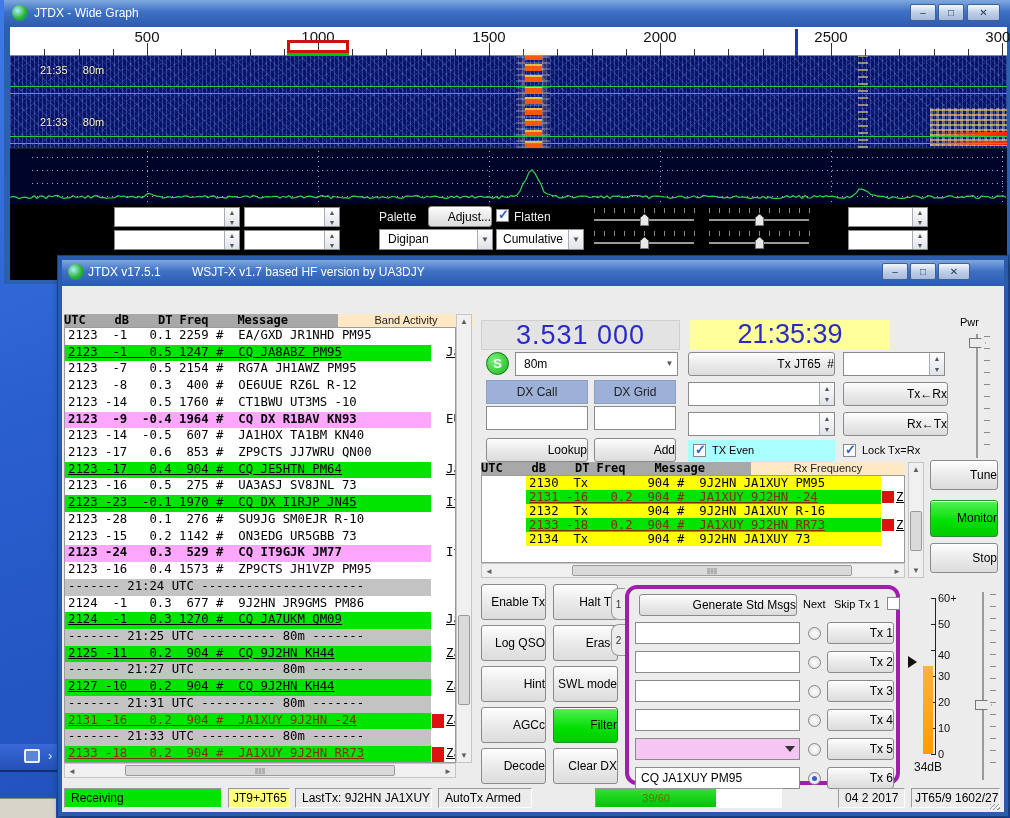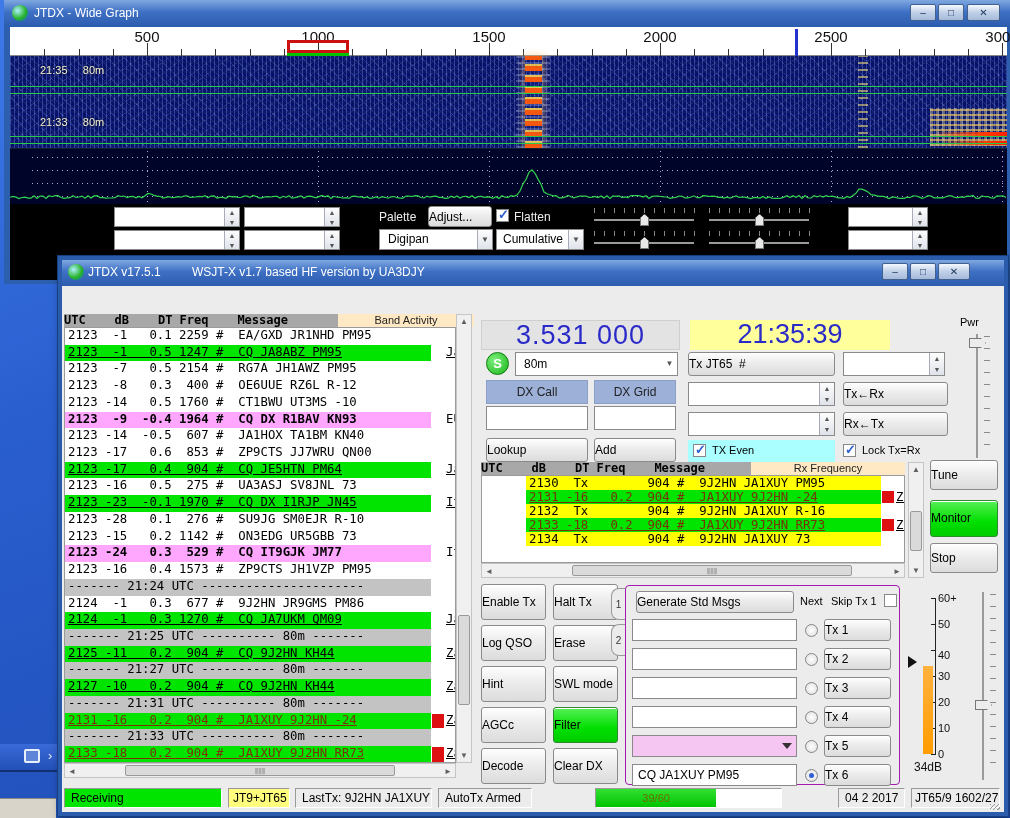--- a/index.html
+++ b/index.html
@@ -10,21 +10,21 @@
   
   .abs { position:absolute; }
   .win-titlebar { background:linear-gradient(180deg,#7fa8e0 0%,#3d6fc4 45%,#2c5cae 100%);
                   color:#fff; font-size:12px; }
   .wbtn { position:absolute; top:4px; height:17px; border:1px solid #44608c; border-radius:2px;
           background:linear-gradient(180deg,#f4f8fd,#c6d4ea 50%,#a8bcd nine0);
           background:linear-gradient(180deg,#f4f8fd,#c0d0e8 50%,#a6bada);
           color:#223a5e; font-size:10px; line-height:15px; text-align:center; }
   .btn { position:absolute; border:1px solid #8a8a8a; border-radius:3px; color:#000;
          background:linear-gradient(180deg,#fefefe,#ececec 45%,#dcdcdc);
-         font-size:12px; text-align:left; box-shadow:inset 0 1px 0 #fff; }
+         font-size:12px; text-align:right; box-shadow:inset 0 1px 0 #fff; }
   .btn.green { background:linear-gradient(180deg,#55f055,#00df00 60%,#00cc00); border-color:#2f8a2f; }
   .field { position:absolute; background:#fff; border:1px solid #8a8a8a; font-size:12px; }
   .spin  { position:absolute; background:#fff; border:1px solid #8a8a8a; font-size:12px;
            white-space:pre; overflow:hidden; }
   .spin .arr, .combo .arr { position:absolute; right:0; top:0; bottom:0; width:15px;
            background:linear-gradient(180deg,#fdfdfd,#dfe3ea); border-left:1px solid #aab;
            color:#555; font-size:7px; text-align:center; line-height:10px; }
   .combo { position:absolute; background:#fff; border:1px solid #8a8a8a; font-size:12px; }
   .cb { position:absolute; width:13px; height:13px; background:#fff; border:1px solid #888; }
   .cb.on::after { content:"✓"; position:absolute; left:1px; top:-3px; color:#2f5fd0;
@@ -128,21 +128,21 @@
                   clip-path:polygon(0 0,70% 0,100% 50%,70% 100%,0 100%); }
 
   
   .seg { position:absolute; height:20px; border:1px solid; border-color:#9a9a9a #ffffff #ffffff #9a9a9a;
          font-size:12px; line-height:18px; padding:0 6px; white-space:nowrap; overflow:hidden; background:#ececec; }
   #prog { padding:0; background:#fff; }
   #prog .fill { position:absolute; left:0; top:0; bottom:0; background:linear-gradient(180deg,#33e033,#00c400); }
   #prog .plabel { position:absolute; left:0; width:65%; text-align:center; top:0; color:#6b6b00; font-size:11px; line-height:18px; }
 
   
-  #msgbox { position:absolute; border:1px solid #a21caf; border-radius:4px; }
+  #msgbox { position:absolute; border:4px solid #a21caf; border-radius:12px; }
   .tab12 { position:absolute; width:14px; height:32px; border:1px solid #999; border-right:none;
            border-radius:8px 0 0 8px; background:#ececec; font-size:10px; color:#333;
            text-align:center; line-height:32px; }
   .msgfield { position:absolute; background:#fff; border:1px solid #8a8a8a; font-size:12px;
               line-height:20px; padding-left:5px; }
   .msgfield.pink { background:#f6c6f2; }
   .msgfield .arr2 { position:absolute; right:4px; top:7px; width:0; height:0;
               border:5px solid transparent; border-top:6px solid #333; }
 
   

